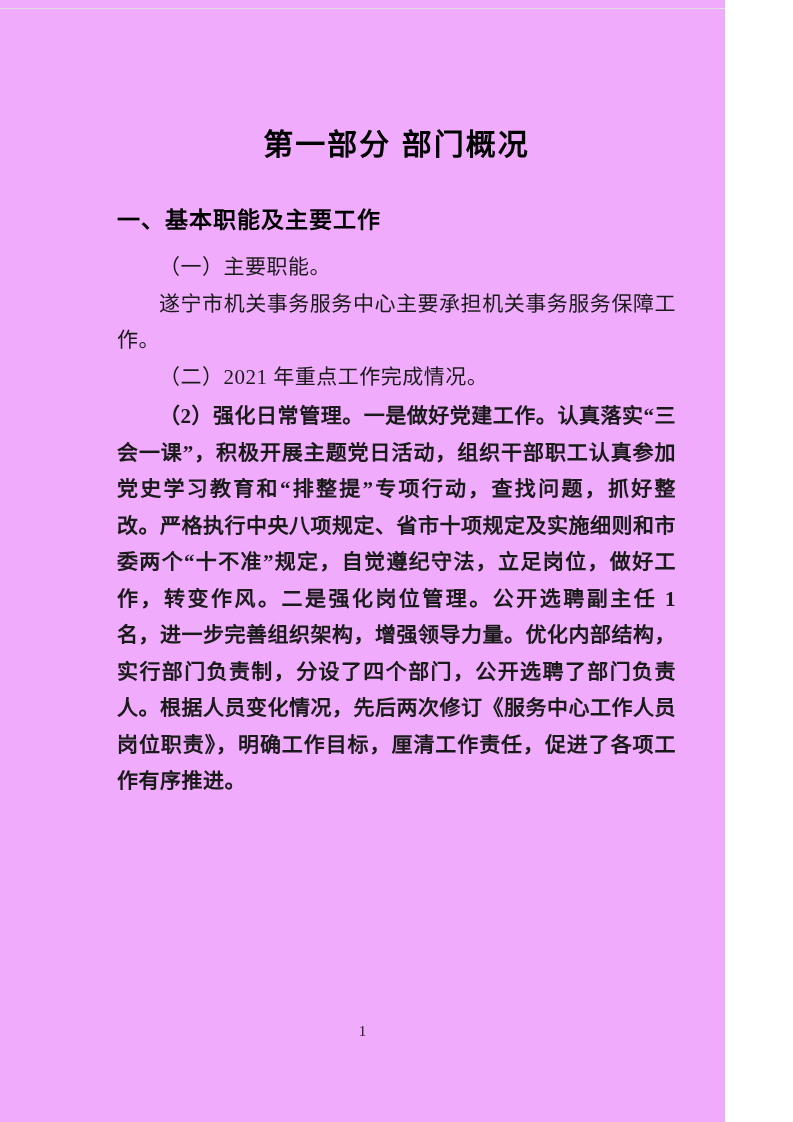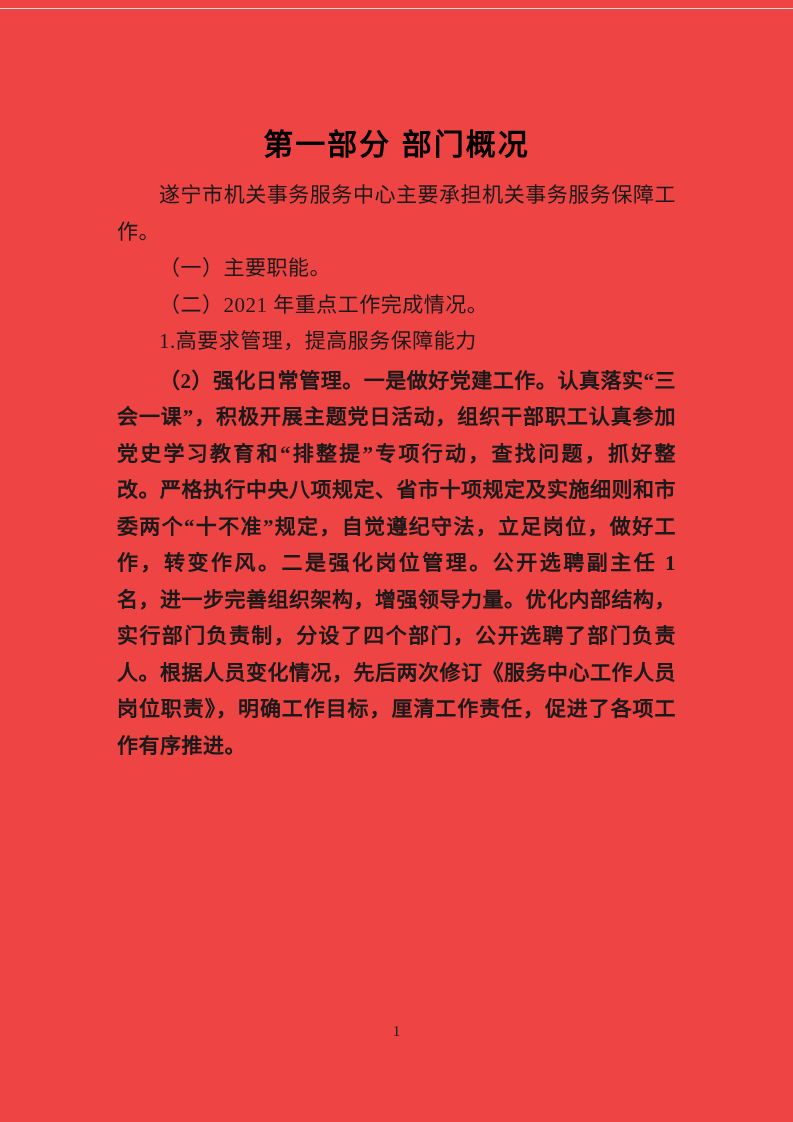--- a/index.html
+++ b/index.html
@@ -2,23 +2,23 @@
 <html lang="zh-CN"><head>
 <meta charset="utf-8">
 <style>
   html, body {
     margin: 0;
     padding: 0;
     background: #ffffff;
   }
   .page {
     position: relative;
-    width: 793px;
+    width: 725px;
     height: 1122px;
-    background: #ef4444;
+    background: #f0abfc;
     color: #1a1a1a;
     font-family: "Liberation Serif", "DejaVu Serif", serif;
     overflow: hidden;
     box-sizing: border-box;
   }
   .top-rule {
     position: absolute;
     top: 8px;
     left: 0;
     width: 100%;
@@ -83,24 +83,24 @@
 </style>
 </head>
 <body>
 
 <div class="page">
   <div class="top-rule"></div>
 
   <div class="content">
     <h1 class="doc-title">第一部分 部门概况</h1>
 
+    <h2 class="section-heading">一、基本职能及主要工作</h2>
 
     <div class="body-text">
+      <p>（一）主要职能。</p>
       <p>遂宁市机关事务服务中心主要承担机关事务服务保障工作。</p>
-      <p>（一）主要职能。</p>
       <p class="sp-12">（二）2021 年重点工作完成情况。</p>
-      <p>1.高要求管理，提高服务保障能力</p>
       <p class="sp-3">（2）强化日常管理。一是做好党建工作。认真落实“三会一课”，积极开展主题党日活动，组织干部职工认真参加党史学习教育和“排整提”专项行动，查找问题，抓好整改。严格执行中央八项规定、省市十项规定及实施细则和市委两个“十不准”规定，自觉遵纪守法，立足岗位，做好工作，转变作风。二是强化岗位管理。公开选聘副主任 1 名，进一步完善组织架构，增强领导力量。优化内部结构，实行部门负责制，分设了四个部门，公开选聘了部门负责人。根据人员变化情况，先后两次修订《服务中心工作人员岗位职责》，明确工作目标，厘清工作责任，促进了各项工作有序推进。</p>
     </div>
   </div>
 
   <div class="page-number">1</div>
 </div>
 
 </body></html>

